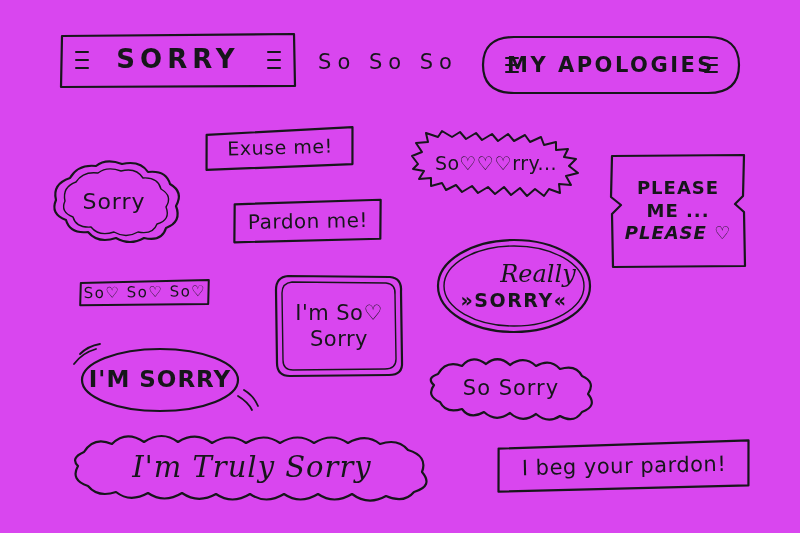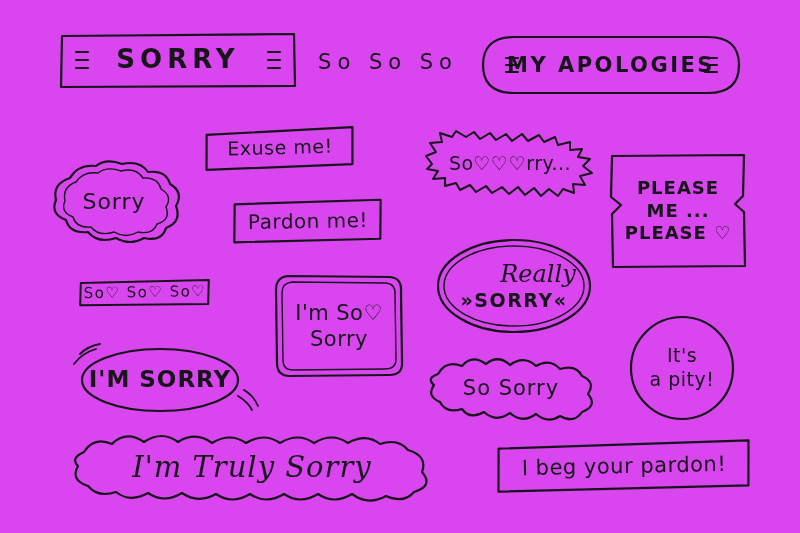--- a/index.html
+++ b/index.html
@@ -109,34 +109,34 @@
     <span class="label f-block" style="font-size:21px; letter-spacing:2.5px;">MY APOLOGIES</span>
   </div>
 
   <div class="sticker" style="left:204px; top:126px; width:152px; height:44px; transform:rotate(-1.5deg);">
     <svg class="shape-svg" viewBox="0 0 152 44" preserveAspectRatio="none">
       <path d="M3 7 L149 3 L148 40 L2 42 Z" stroke-width="2.2"></path>
     </svg>
     <span class="label f-round" style="font-size:19px;">Exuse me!</span>
   </div>
 
-  <div class="sticker" style="left:422px; top:128px; width:176px; height:72px;">
+  <div class="sticker" style="left:408px; top:128px; width:176px; height:72px;">
     <svg class="shape-svg" viewBox="0 0 176 72" preserveAspectRatio="none">
       <path d="M10 36 L4 28 L14 24 L8 15 L20 14 L18 5 L30 9 L34 3 L44 9 L52 4 L58 11 L68 5 L74 12 L84 6 L90 13 L100 6 L106 13 L117 7 L122 14 L133 9 L136 17 L148 14 L148 22 L160 21 L156 29 L168 31 L161 38 L170 45 L158 48 L163 57 L151 56 L152 65 L141 61 L136 68 L127 61 L119 68 L112 60 L103 67 L96 59 L87 66 L80 59 L70 65 L64 58 L54 64 L48 57 L38 62 L34 55 L23 58 L23 50 L11 51 L16 43 L5 41 Z" stroke-width="2"></path>
     </svg>
     <span class="label f-round" style="font-size:19px; letter-spacing:0.5px;">So♡♡♡rry...</span>
   </div>
 
   <div class="sticker stack" style="left:608px; top:152px; width:140px; height:118px;">
     <svg class="shape-svg" viewBox="0 0 140 118" preserveAspectRatio="none">
       <path d="M4 4 L136 3 L135 44 L127 52 L136 60 L137 114 L5 115 L4 62 L13 53 L3 45 Z" stroke-width="2.2"></path>
     </svg>
     <span class="label f-block" style="font-size:18px; letter-spacing:1px;">PLEASE</span>
     <span class="label f-block" style="font-size:18px; letter-spacing:1px;">ME ...</span>
-    <span class="label f-block" style="font-size:18px; letter-spacing:1px;">PLEASE ♡</span>
+    <span class="label f-block" style="font-size:18px; letter-spacing:1px;font-style:italic;">PLEASE ♡</span>
   </div>
 
   <div class="sticker" style="left:42px; top:156px; width:144px; height:92px;">
     <svg class="shape-svg" viewBox="0 0 144 92" preserveAspectRatio="none">
       <path d="M28 22 Q36 8 54 10 Q64 2 80 8 Q98 4 106 16 Q124 14 128 28 Q142 36 134 50 Q140 66 124 72 Q120 86 102 82 Q88 90 74 82 Q56 88 46 76 Q28 78 24 64 Q8 58 14 44 Q10 28 28 22 Z" stroke-width="2.2"></path>
       <path d="M34 26 Q41 15 56 17 Q65 10 79 15 Q94 11 101 22 Q116 21 119 33 Q131 40 124 51 Q129 64 115 68 Q111 79 96 76 Q84 83 72 76 Q57 81 49 71 Q34 72 31 61 Q18 56 23 45 Q20 31 34 26 Z" stroke-width="1.4"></path>
     </svg>
     <span class="label f-round" style="font-size:22px; letter-spacing:1px;">Sorry</span>
   </div>
 
@@ -165,27 +165,20 @@
 
   <div class="sticker stack" style="left:272px; top:272px; width:134px; height:108px;">
     <svg class="shape-svg" viewBox="0 0 134 108" preserveAspectRatio="none">
       <path d="M16 4 L118 5 Q130 6 129 20 L130 90 Q131 103 117 103 L18 104 Q5 104 5 91 L4 18 Q4 5 16 4 Z" stroke-width="2.2"></path>
       <path d="M20 10 L114 11 Q124 12 123 23 L124 87 Q124 97 113 97 L21 98 Q11 98 11 88 L10 21 Q10 11 20 10 Z" stroke-width="1.4"></path>
     </svg>
     <span class="label f-round" style="font-size:21px;">I'm So♡</span>
     <span class="label f-round" style="font-size:21px;">Sorry</span>
   </div>
 
-  <div class="sticker stack" style="left:628px; top:314px; width:108px; height:108px;">
-    <svg class="shape-svg" viewBox="0 0 108 108" preserveAspectRatio="none">
-      <ellipse cx="54" cy="54" rx="51" ry="51" stroke-width="2.2"></ellipse>
-    </svg>
-    <span class="label f-round" style="font-size:19px;">It's</span>
-    <span class="label f-round" style="font-size:19px;">a pity!</span>
-  </div>
 
   <div class="sticker" style="left:62px; top:342px; width:196px; height:74px;">
     <svg class="shape-svg" viewBox="0 0 196 74" preserveAspectRatio="none">
       <ellipse cx="98" cy="38" rx="78" ry="31" stroke-width="2.2"></ellipse>
       <path d="M18 12 Q26 4 38 2" stroke-width="1.8"></path>
       <path d="M12 22 Q20 11 34 7" stroke-width="1.8"></path>
       <path d="M176 54 Q186 60 190 68" stroke-width="1.8"></path>
       <path d="M182 48 Q192 54 196 64" stroke-width="1.8"></path>
     </svg>
     <span class="label f-block" style="font-size:23px; letter-spacing:1px;">I'M SORRY</span>

